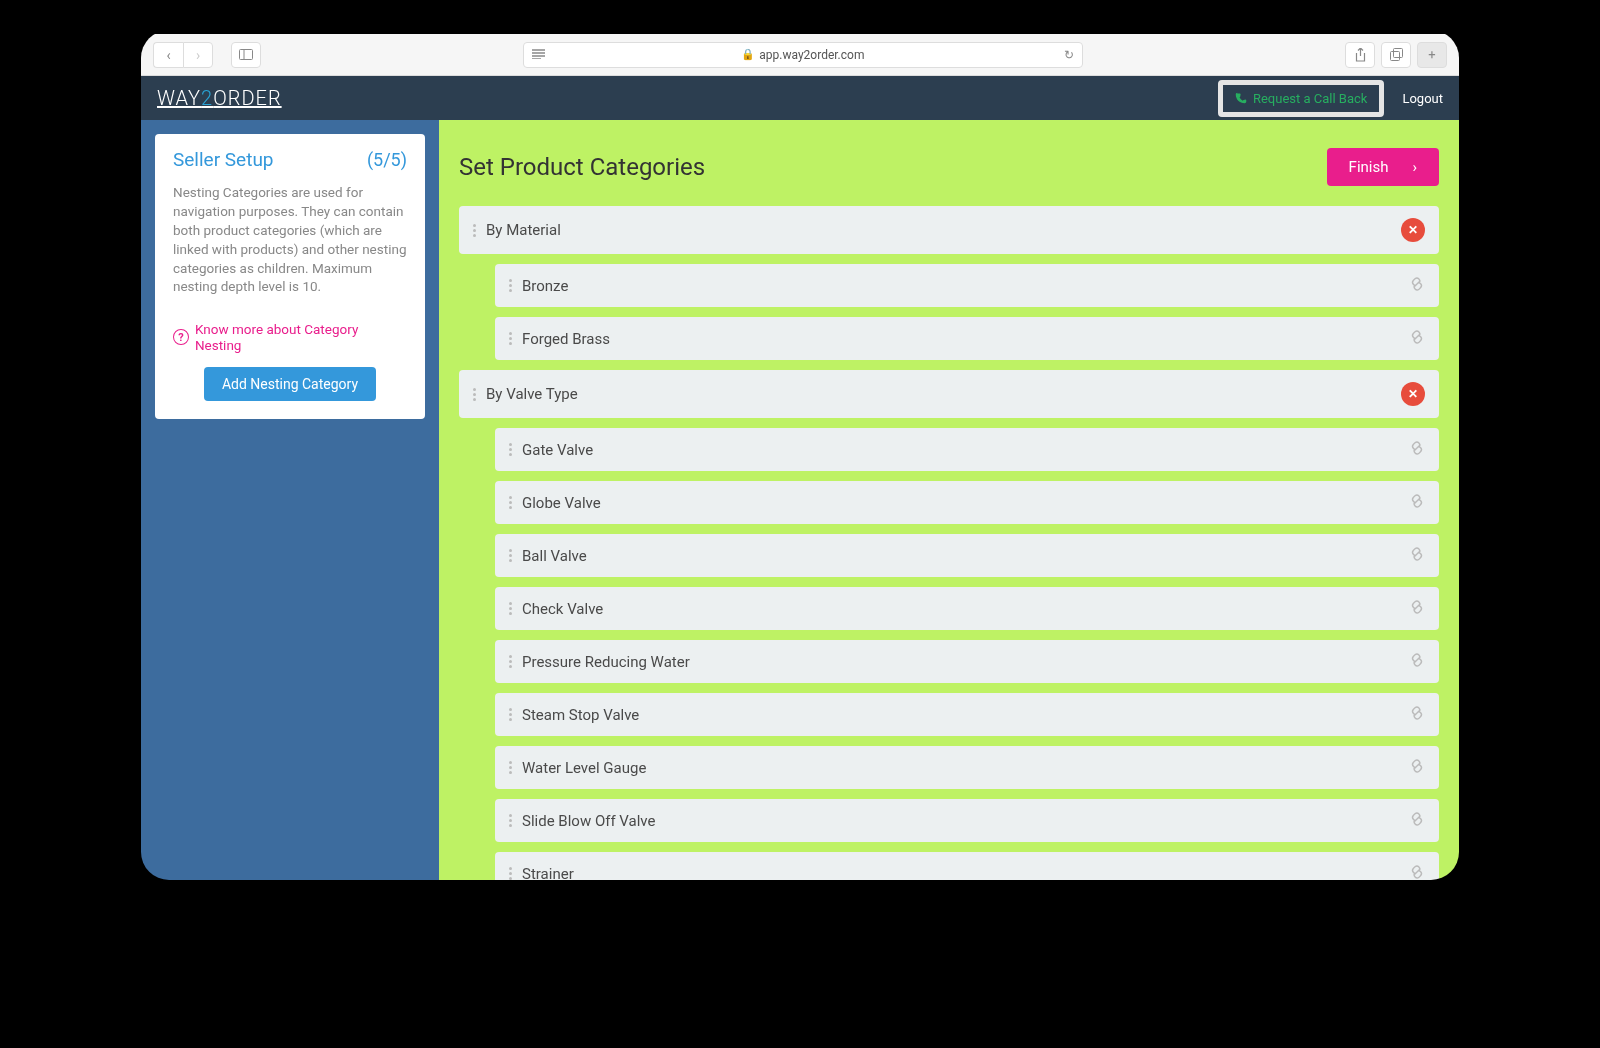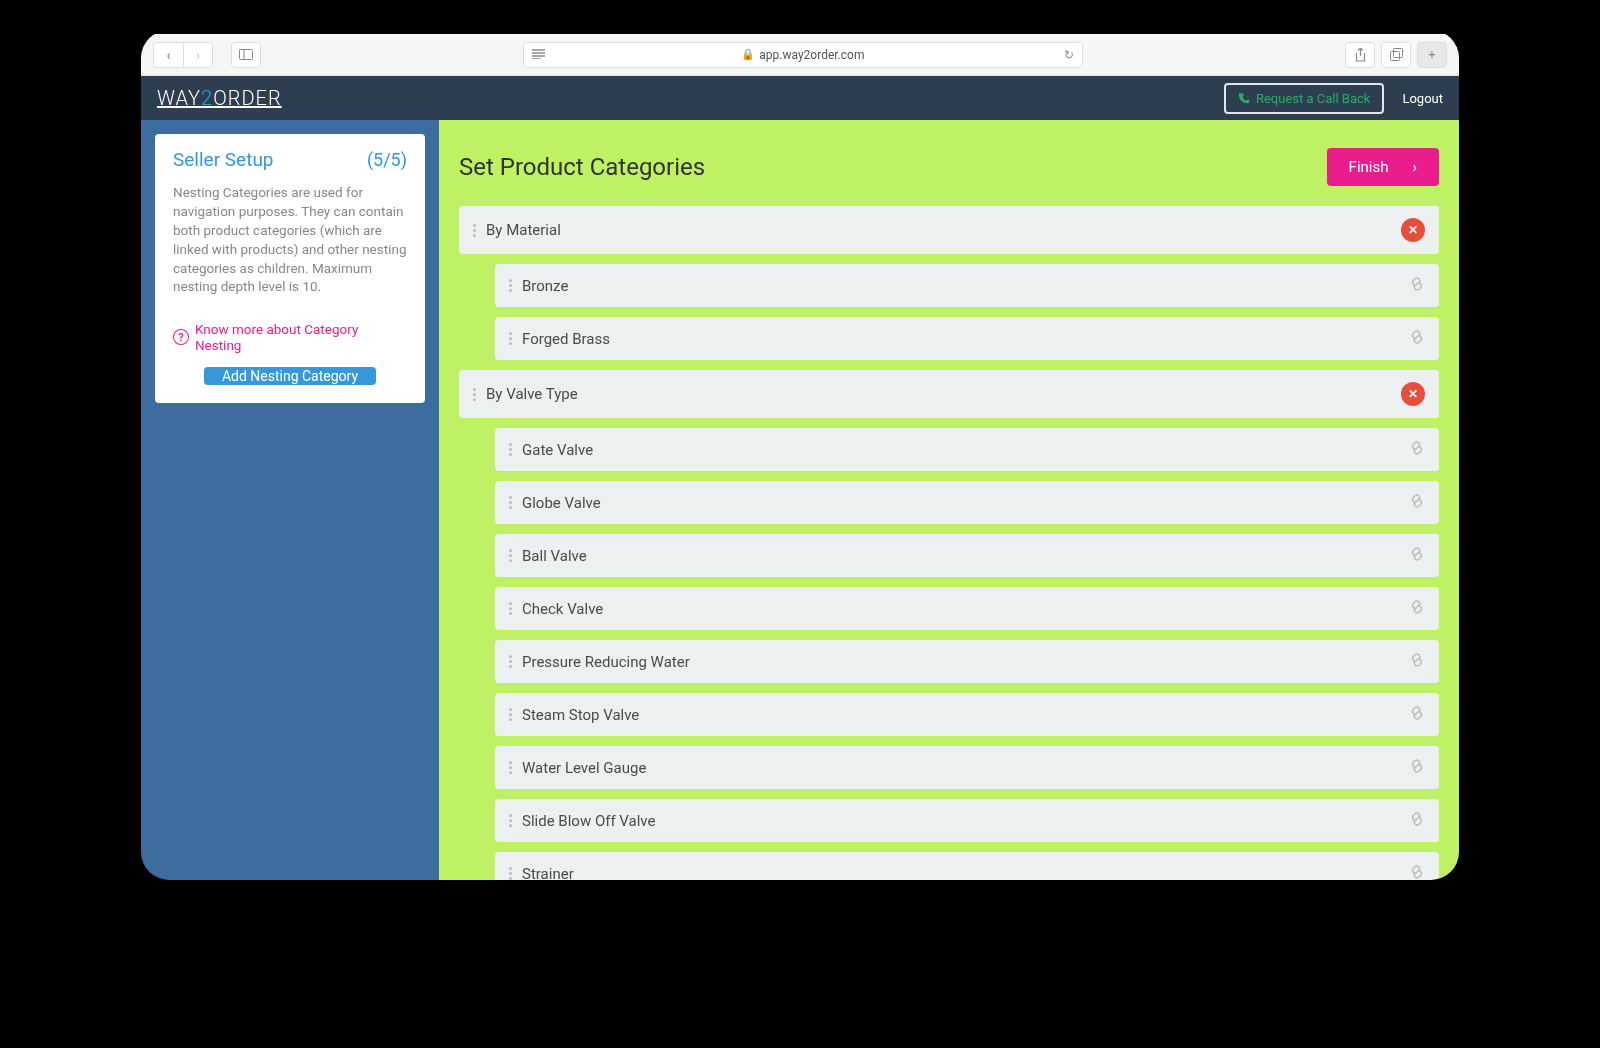--- a/index.html
+++ b/index.html
@@ -17,33 +17,33 @@
 .address-bar .lock { margin-right: 4px; font-size: 11px; }
 .address-bar .refresh { position: absolute; right: 8px; color: #888; }
 .right-btns { display: flex; gap: 6px; align-items: center; }
 .chrome-btn { width: 30px; height: 26px; border: 1px solid #ddd; background: #fff; border-radius: 4px; display: flex; align-items: center; justify-content: center; color: #888; font-size: 13px; }
 .new-tab { background: #e8e8e8; }
 .content { height: calc(100% - 42px); display: flex; flex-direction: column; }
 .app-header { background: #2c3e50; height: 44px; display: flex; align-items: center; padding: 0 16px; justify-content: space-between; }
 .logo { color: #fff; font-size: 20px; font-weight: 300; letter-spacing: 1px; text-decoration: underline; }
 .logo .two { color: #29a3d5; }
 .header-right { display: flex; align-items: center; gap: 18px; }
-.call-back-btn { border: 2px solid #e5e5e5; color: #27ae60; background: transparent; padding: 6px 12px; border-radius: 4px; font-size: 13px; display: flex; align-items: center; gap: 6px; cursor: pointer; }
+.call-back-btn { border: 5px solid #e5e5e5; color: #27ae60; background: transparent; padding: 6px 12px; border-radius: 4px; font-size: 13px; display: flex; align-items: center; gap: 6px; cursor: pointer; }
 .call-back-btn svg { width: 12px; height: 12px; fill: #27ae60; }
 .logout { color: #fff; font-size: 13px; cursor: pointer; }
 .app-body { flex: 1; display: flex; overflow: hidden; }
 .left-panel { width: 298px; background: #3d6c9e; padding: 14px; }
 .setup-card { background: #fff; border-radius: 4px; padding: 14px 18px 18px; }
 .setup-head { display: flex; justify-content: space-between; align-items: center; margin-bottom: 12px; gap: 7px; }
 .setup-title { color: #3498db; font-size: 19px; font-weight: 400; }
 .setup-step { color: #3498db; font-size: 18px; }
 .setup-desc { color: #888; font-size: 13.5px; line-height: 1.4; margin-bottom: 25px; }
 .know-more { color: #e91e8c; font-size: 13.5px; display: flex; align-items: center; gap: 6px; cursor: pointer; margin-bottom: 14px; }
 .know-more .q { border: 1.5px solid #e91e8c; border-radius: 50%; width: 16px; height: 16px; display: inline-flex; align-items: center; justify-content: center; font-size: 11px; font-weight: bold; }
-.add-nesting-btn { background: #3498db; color: #fff; border: none; padding: 1px 18px; border-radius: 4px; font-size: 14px; cursor: pointer; display: block; margin: 0 auto; }
+.add-nesting-btn { background: #3498db; color: #fff; border: none; padding: 9px 18px; border-radius: 4px; font-size: 14px; cursor: pointer; display: block; margin: 0 auto; }
 .main-panel { flex: 1; background: #bef264; padding: 28px 20px; overflow-y: auto; }
 .main-head { display: flex; justify-content: space-between; align-items: center; margin-bottom: 20px; }
 .main-title { font-size: 24px; font-weight: 400; color: #333; }
 .finish-btn { background: #e91e8c; color: #fff; border: none; padding: 10px 22px; border-radius: 4px; font-size: 15px; cursor: pointer; display: flex; align-items: center; gap: 24px; }
 .cat-row { background: #ecf0f1; border-radius: 4px; padding: 12px 14px; margin-bottom: 10px; display: flex; align-items: center; gap: 10px; }
 .cat-row.child { margin-left: 36px; }
 .drag-handle { color: #bbb; cursor: grab; display: flex; flex-direction: column; gap: 2px; }
 .drag-handle span { width: 3px; height: 3px; background: #bbb; border-radius: 50%; display: block; }
 .cat-label { color: #4a4a4a; font-size: 15px; flex: 1; }
 .delete-btn { width: 24px; height: 24px; background: #e74c3c; border-radius: 50%; display: flex; align-items: center; justify-content: center; color: #fff; font-size: 12px; cursor: pointer; font-weight: bold; }

